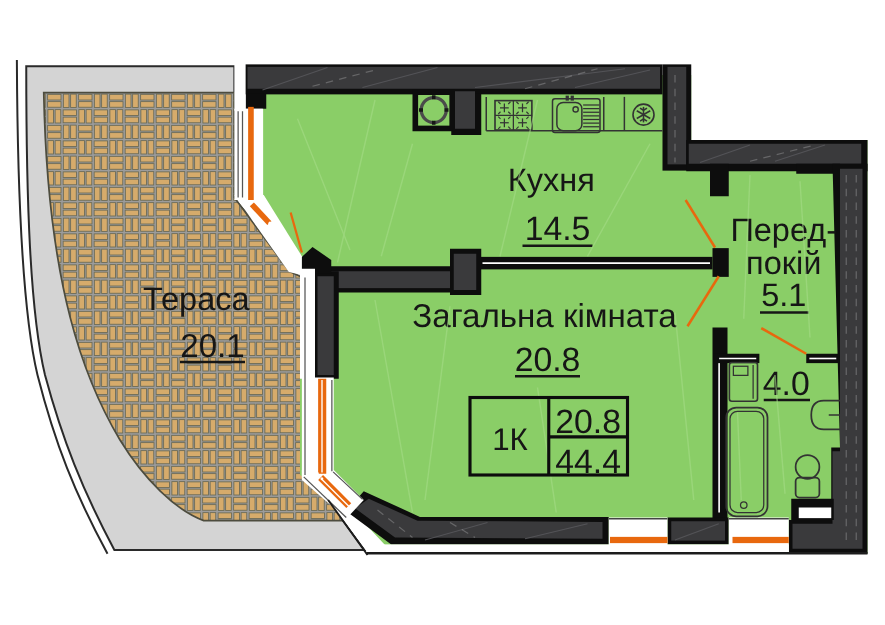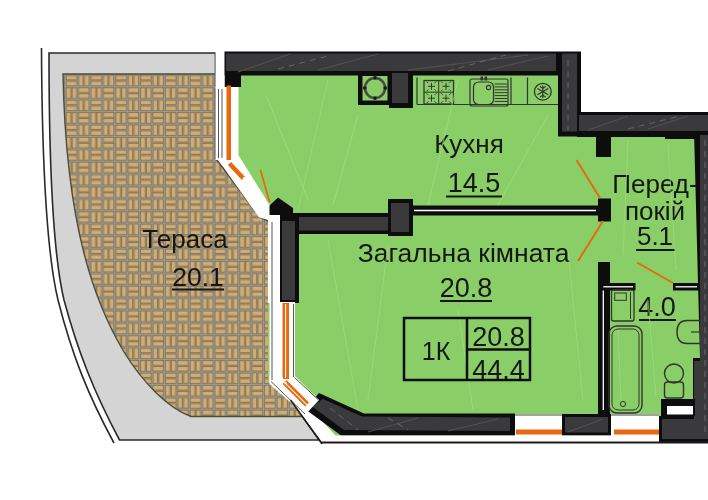--- a/index.html
+++ b/index.html
@@ -1,16 +1,16 @@
 <!DOCTYPE html>
 <html><head>
 <meta charset="utf-8">
 <style>
   html,body{margin:0;padding:0;background:#ffffff;}
-  #plan{width:676px;height:500px;position:relative;font-family:"Liberation Sans", sans-serif;padding-left:28px;}
+  #plan{width:676px;height:500px;position:relative;font-family:"Liberation Sans", sans-serif;}
   svg{display:block}
   text{font-family:"Liberation Sans", sans-serif; fill:#161616;}
 </style>
 </head>
 <body>
 <div id="plan">
 <svg width="708" height="500" viewBox="0 0 708 500">
 <defs>
 
   <pattern id="brick" width="24.8" height="24.8" patternUnits="userSpaceOnUse">

